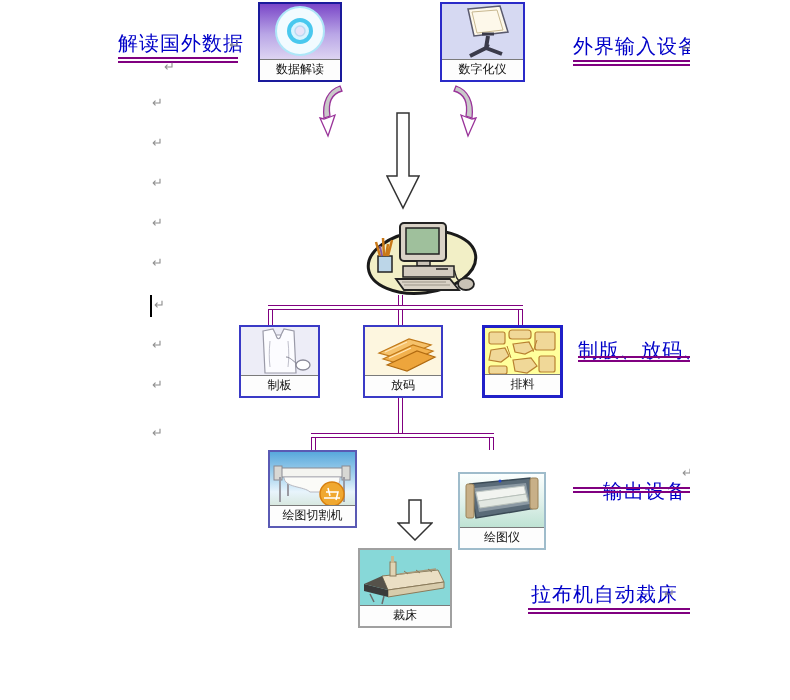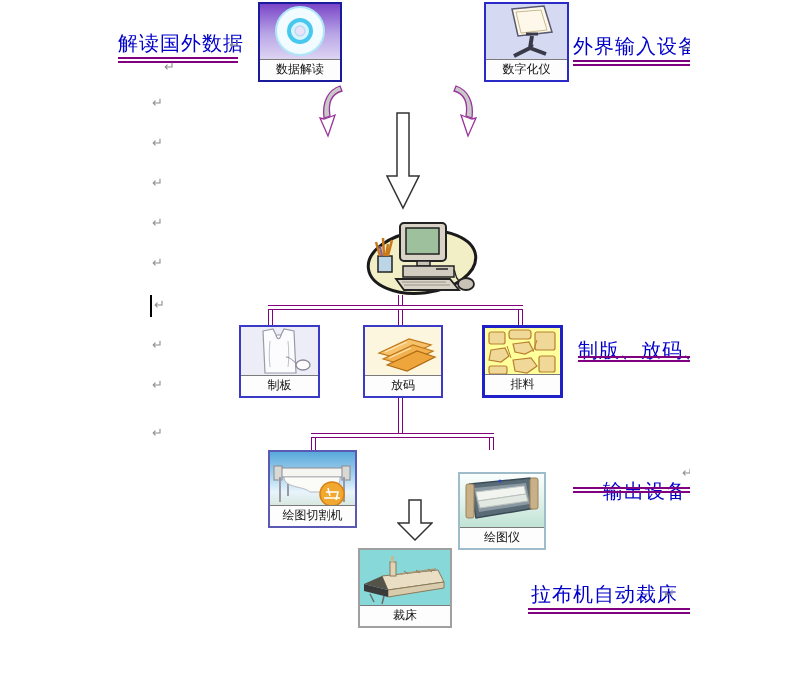--- a/index.html
+++ b/index.html
@@ -64,21 +64,21 @@
     <div class="iarea" style="background:linear-gradient(180deg,#7a46c8 0%,#b9a6e6 55%,#ddd4f2 100%);">
       <svg width="80" height="56" viewBox="0 0 80 56">
         <circle cx="40" cy="27" r="24" fill="#f2fbff" stroke="#aee6f8" stroke-width="2"></circle>
         <circle cx="40" cy="27" r="11" fill="#d8f4ff" stroke="#49c8ee" stroke-width="4"></circle>
         <circle cx="40" cy="27" r="5" fill="#e9e4f8" stroke="#bcd9f2" stroke-width="1.5"></circle>
       </svg>
     </div>
     <div class="blabel">数据解读</div>
   </div>
 
-  <div class="ibox" style="left:440px;top:2px;width:85px;height:80px;border:2px solid #2a2ac8;margin-left:44px;">
+  <div class="ibox" style="left:440px;top:2px;width:85px;height:80px;border:2px solid #2a2ac8;">
     <div class="iarea" style="background:#d6d9f2;">
       <svg width="81" height="56" viewBox="0 0 81 56">
         <polygon points="26,5 58,2 66,28 32,32" fill="#fdf8ea" stroke="#5a5a6e" stroke-width="1.5"></polygon>
         <polygon points="30,8 55,6 61,26 35,29" fill="none" stroke="#c8b890" stroke-width="1"></polygon>
         <path d="M46,32 L44,44 M44,44 L28,52 M44,44 L60,50 M44,44 L46,40" stroke="#3a3a4a" stroke-width="4" fill="none"></path>
         <path d="M40,30 L52,30" stroke="#3a3a4a" stroke-width="3"></path>
       </svg>
     </div>
     <div class="blabel">数字化仪</div>
   </div>

